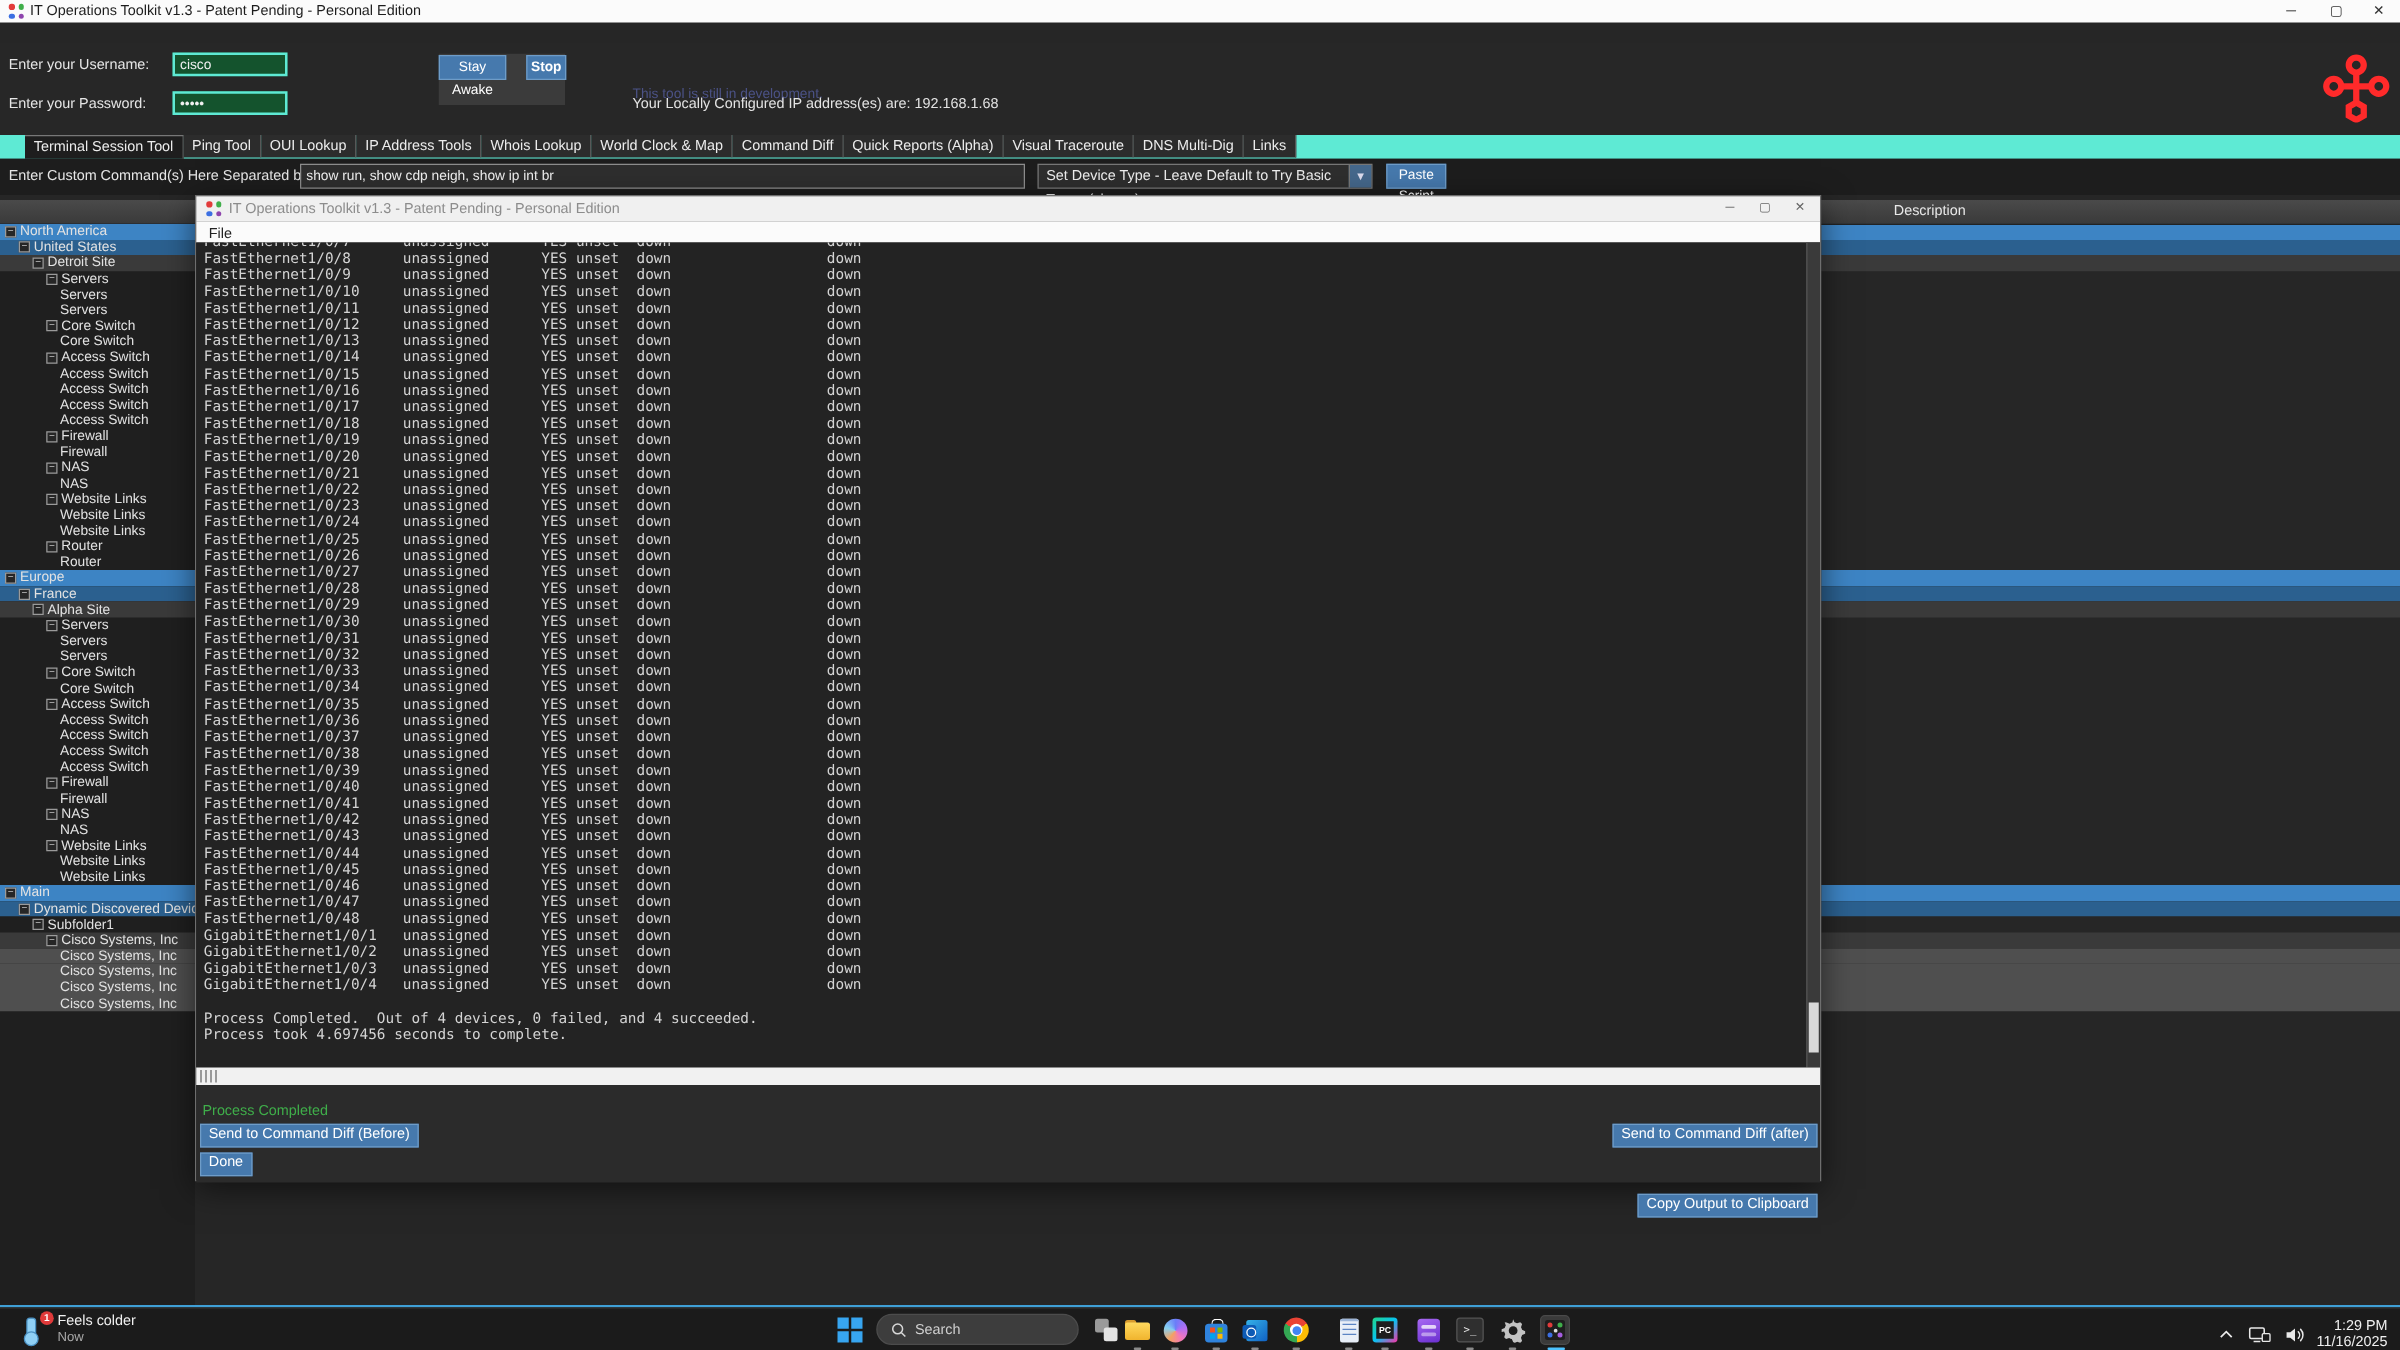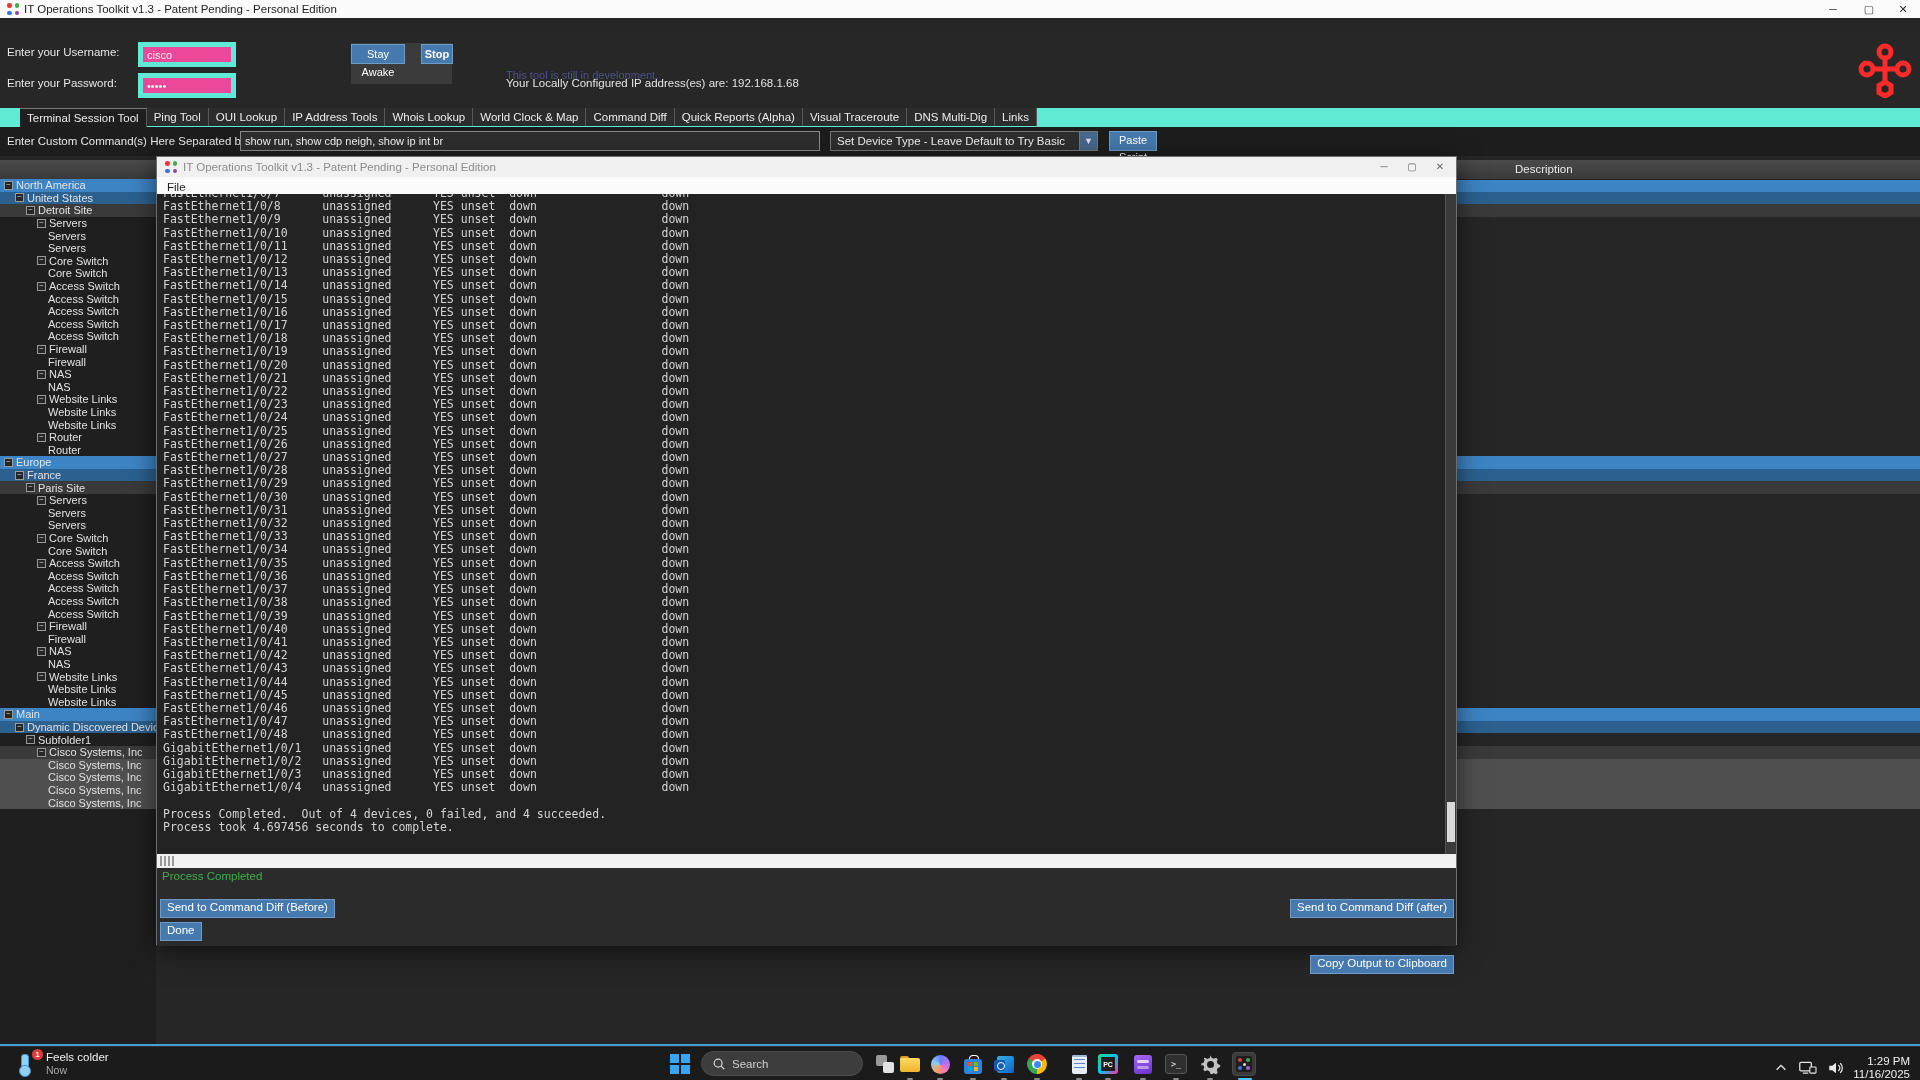--- a/index.html
+++ b/index.html
@@ -12,21 +12,21 @@
   #titlebar .ttl{position:absolute;left:24px;top:3px;font-size:11.5px;color:#1d1d1d;}
   .appdots{position:absolute;width:12px;height:12px;}
   .appdots i{position:absolute;width:4.5px;height:4.5px;border-radius:50%;}
   .winctl{position:absolute;top:0;width:30px;height:18px;text-align:center;font-size:11px;line-height:18px;color:#333;}
   #menubar{position:absolute;left:0;top:18px;width:1920px;height:16px;background:#fbfbfb;}
   #menubar span{display:inline-block;margin-left:9px;font-size:11.5px;color:#1d1d1d;line-height:16px;}
 
   
   #apphead{position:absolute;left:0;top:34px;width:1920px;height:74px;background:#272727;}
   .flabel{position:absolute;font-size:11.5px;color:#e6e6e6;}
-  .tinput{position:absolute;background:#ec4899;border:5px solid #5eead4;color:#f0f0f0;
+  .tinput{position:absolute;background:#14532d;border:2px solid #5eead4;color:#f0f0f0;
           font-size:11px;font-family:"Liberation Sans",sans-serif;padding:0 4px;outline:none;}
   #awakepanel{position:absolute;left:351px;top:9px;width:101px;height:41px;background:#3b3b3b;}
   .bluebtn{background:#4679ad;border:1px solid #6e9cc8;color:#fff;font-size:11px;
            font-family:"Liberation Sans",sans-serif;text-align:center;cursor:default;}
   #devline{position:absolute;left:506px;top:6px;font-size:11px;color:#4b5286;line-height:14px;white-space:pre;}
   #ipline{position:absolute;left:506px;top:43px;font-size:11.5px;color:#e3e3e3;}
   #logoblock{position:absolute;right:66px;top:8px;text-align:right;color:#fff;line-height:25px;}
   #logoblock .l1{font-size:24px;font-weight:bold;letter-spacing:-.5px;}
   #logoblock .l2{font-size:24px;font-weight:bold;margin-right:28px;}
   #logoblock .ed{font-size:11.5px;font-weight:bold;color:#e03131;letter-spacing:1px;line-height:13px;}
@@ -73,21 +73,21 @@
   #dlg-menubar span{margin-left:10px;font-size:11.5px;color:#222;line-height:17px;display:inline-block;}
   #dlg-terminal{position:absolute;left:0;top:37px;width:100%;height:660px;background:#232323;overflow:hidden;}
   #dlg-terminal pre{margin:-7px 0 0 0;padding-left:6px;font-family:"DejaVu Sans Mono",monospace;
                     font-size:11.5px;line-height:13.2px;color:#d4d4d4;}
   #vscroll{position:absolute;right:0;top:0;width:10px;height:660px;background:#3a3a3a;border-left:1px solid #555;}
   #vthumb{position:absolute;left:1px;top:608px;width:8px;height:40px;background:#d9d9d9;}
   #hscroll{position:absolute;left:0;top:697px;width:100%;height:14px;background:#f1f1f1;}
   #hscroll .grip{position:absolute;left:3px;top:2px;width:14px;height:10px;
     background:repeating-linear-gradient(90deg,#9a9a9a 0 2px,#f1f1f1 2px 4px);}
   #dlg-footer{position:absolute;left:0;top:711px;width:100%;height:78px;background:#2b2b2b;}
-  #dlg-status{position:absolute;left:5px;top:2px;font-size:11.5px;color:#3fae4a;text-align:center;}
+  #dlg-status{position:absolute;left:5px;top:15px;font-size:11.5px;color:#3fae4a;text-align:center;}
   .dlgbtn{position:absolute;height:17px;line-height:15px;padding:0 6px;font-size:11.5px;}
 
   
   #taskbar{position:absolute;left:0;top:1046px;width:1920px;height:34px;background:#1b1b1b;z-index:20;
            border-top:1px solid #2e2e2e;}
   #weather{position:absolute;left:14px;top:3px;display:flex;align-items:center;}
   #weather .txt{margin-left:6px;}
   #weather .t1{font-size:11.5px;color:#f0f0f0;line-height:14px;}
   #weather .t2{font-size:10.5px;color:#a8a8a8;line-height:12px;}
   #wbadge{position:absolute;left:18px;top:-2px;width:11px;height:11px;border-radius:50%;background:#e03a3a;
@@ -278,21 +278,21 @@
       <div class="tree-row sel-b1" style="top: 277.2px; padding-left: 4px;">
         <span class="twisty">−</span>
         <span>Europe</span>
       </div>
       <div class="tree-row sel-b2" style="top: 289.8px; padding-left: 15px;">
         <span class="twisty">−</span>
         <span>France</span>
       </div>
       <div class="tree-row sel-g1" style="top: 302.4px; padding-left: 26px;">
         <span class="twisty">−</span>
-        <span>Paris Site</span>
+        <span>Alpha Site</span>
       </div>
       <div class="tree-row" style="top: 315px; padding-left: 37px;">
         <span class="twisty">−</span>
         <span>Servers</span>
       </div>
       <div class="tree-row" style="top: 327.6px; padding-left: 48px;">
         <span>Servers</span>
       </div>
       <div class="tree-row" style="top: 340.2px; padding-left: 48px;">
         <span>Servers</span>

